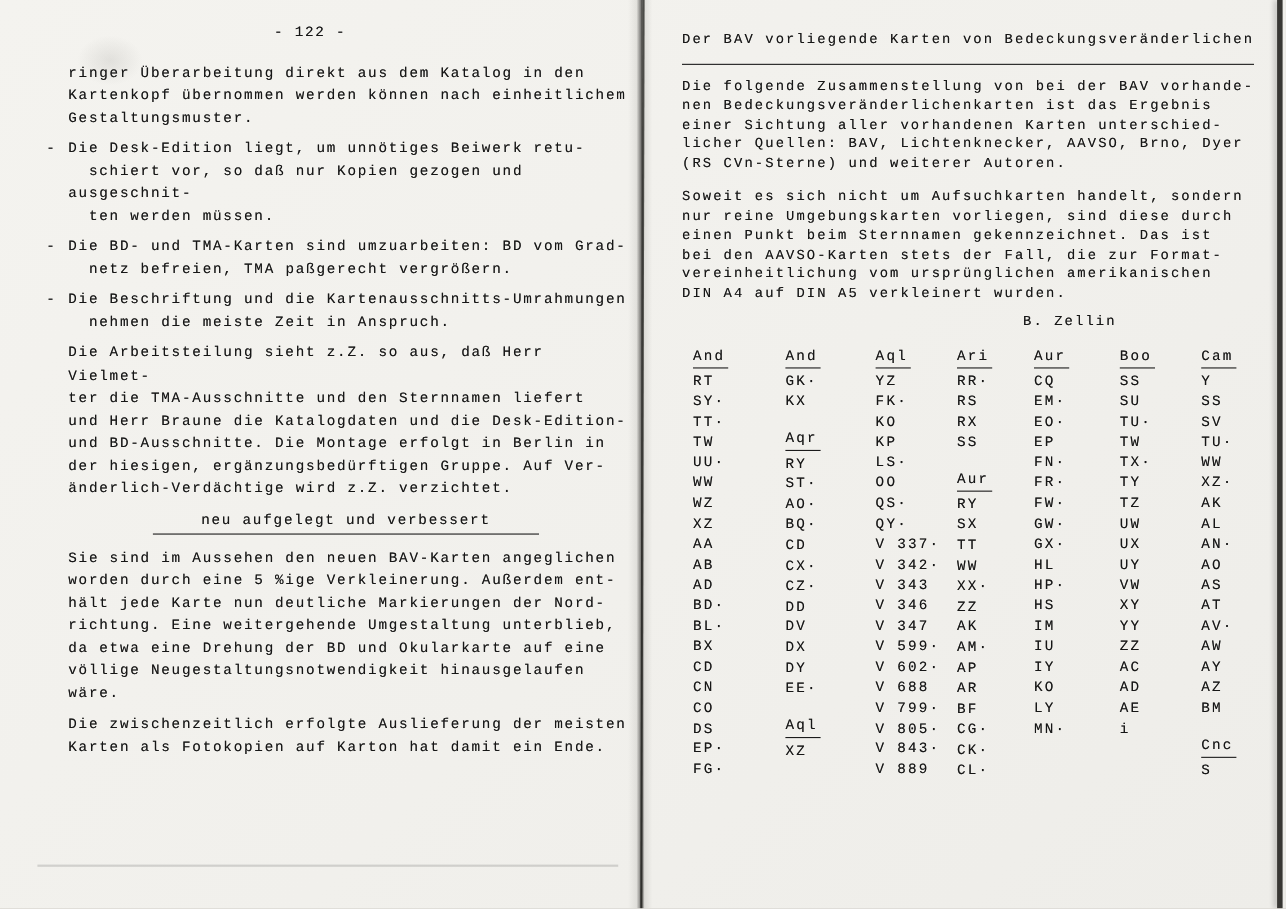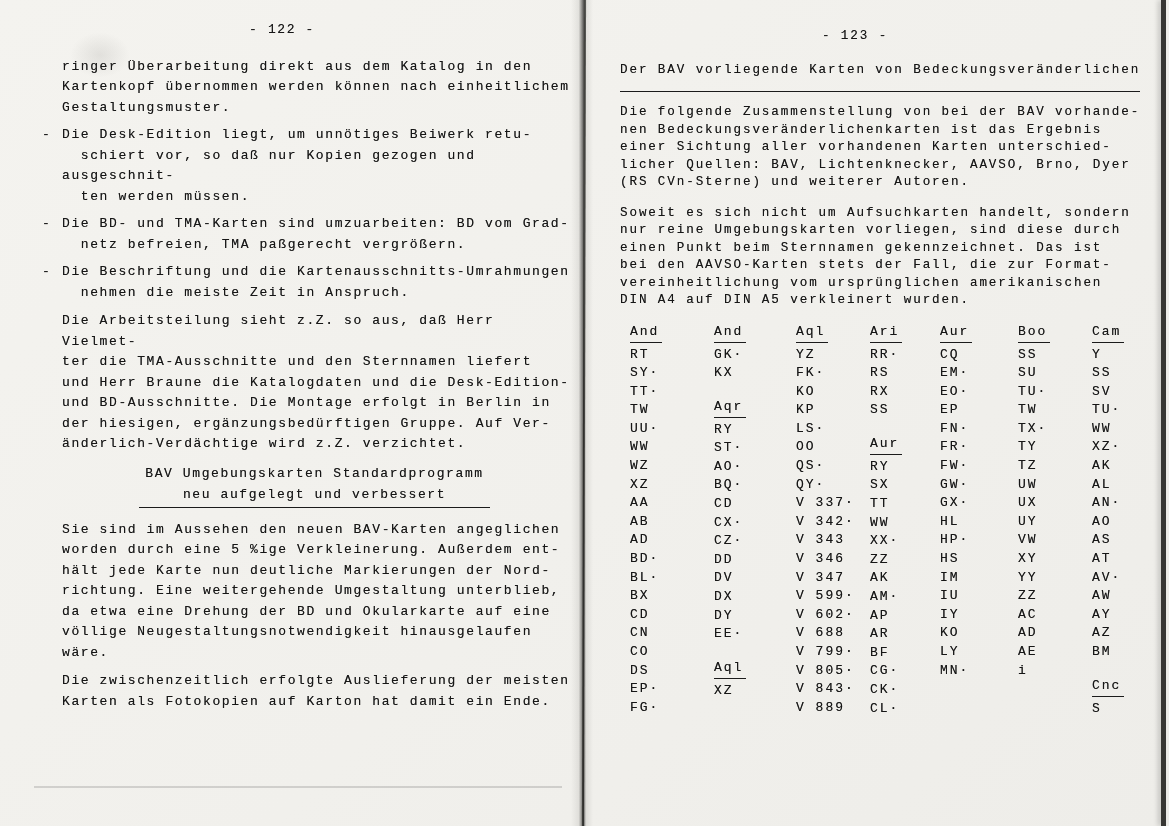--- a/index.html
+++ b/index.html
@@ -95,57 +95,54 @@
 
     <div class="typeline para">Die Arbeitsteilung sieht z.Z. so aus, daß Herr Vielmet-
 ter die TMA-Ausschnitte und den Sternnamen liefert
 und Herr Braune die Katalogdaten und die Desk-Edition-
 und BD-Ausschnitte. Die Montage erfolgt in Berlin in
 der hiesigen, ergänzungsbedürftigen Gruppe. Auf Ver-
 änderlich-Verdächtige wird z.Z. verzichtet.</div>
 
 
     <div class="title-left">
-      <div class="t1 typeline">BAV Umgebungskarten Standardprogramm</div>
       <span class="t2 typeline">neu aufgelegt und verbessert</span>
     </div>
 
     <div class="typeline para">Sie sind im Aussehen den neuen BAV-Karten angeglichen
 worden durch eine 5 %ige Verkleinerung. Außerdem ent-
 hält jede Karte nun deutliche Markierungen der Nord-
 richtung. Eine weitergehende Umgestaltung unterblieb,
 da etwa eine Drehung der BD und Okularkarte auf eine
 völlige Neugestaltungsnotwendigkeit hinausgelaufen
 wäre.</div>
     <div class="typeline para" style="margin-bottom:2px;">Die zwischenzeitlich erfolgte Auslieferung der meisten
 Karten als Fotokopien auf Karton hat damit ein Ende.</div>
 
   </div>
 
   <div class="page page-right">
-    <div class="pagenum-wrap-right">
-      <span class="typeline">- 123 -</span>
-    </div>
 
     <div class="title-right">
       <span class="typeline">Der BAV vorliegende Karten von Bedeckungsveränderlichen</span>
     </div>
 
     <div class="typeline para" style="margin-bottom:13px;">Die folgende Zusammenstellung von bei der BAV vorhande-
 nen Bedeckungsveränderlichenkarten ist das Ergebnis
 einer Sichtung aller vorhandenen Karten unterschied-
 licher Quellen: BAV, Lichtenknecker, AAVSO, Brno, Dyer
 (RS CVn-Sterne) und weiterer Autoren.</div>
     <div class="typeline para">Soweit es sich nicht um Aufsuchkarten handelt, sondern
 nur reine Umgebungskarten vorliegen, sind diese durch
 einen Punkt beim Sternnamen gekennzeichnet. Das ist
 bei den AAVSO-Karten stets der Fall, die zur Format-
 vereinheitlichung vom ursprünglichen amerikanischen
 DIN A4 auf DIN A5 verkleinert wurden.</div>
 
+    <div class="typeline sig-zellin">B. Zellin</div>
 
     <div class="star-table">
         <div class="star-col" style="width: 84px;">
           <div class="star-head"><span>And</span></div>
           <div class="star-item">RT</div>
           <div class="star-item">SY·</div>
           <div class="star-item">TT·</div>
           <div class="star-item">TW</div>
           <div class="star-item">UU·</div>
           <div class="star-item">WW</div>

